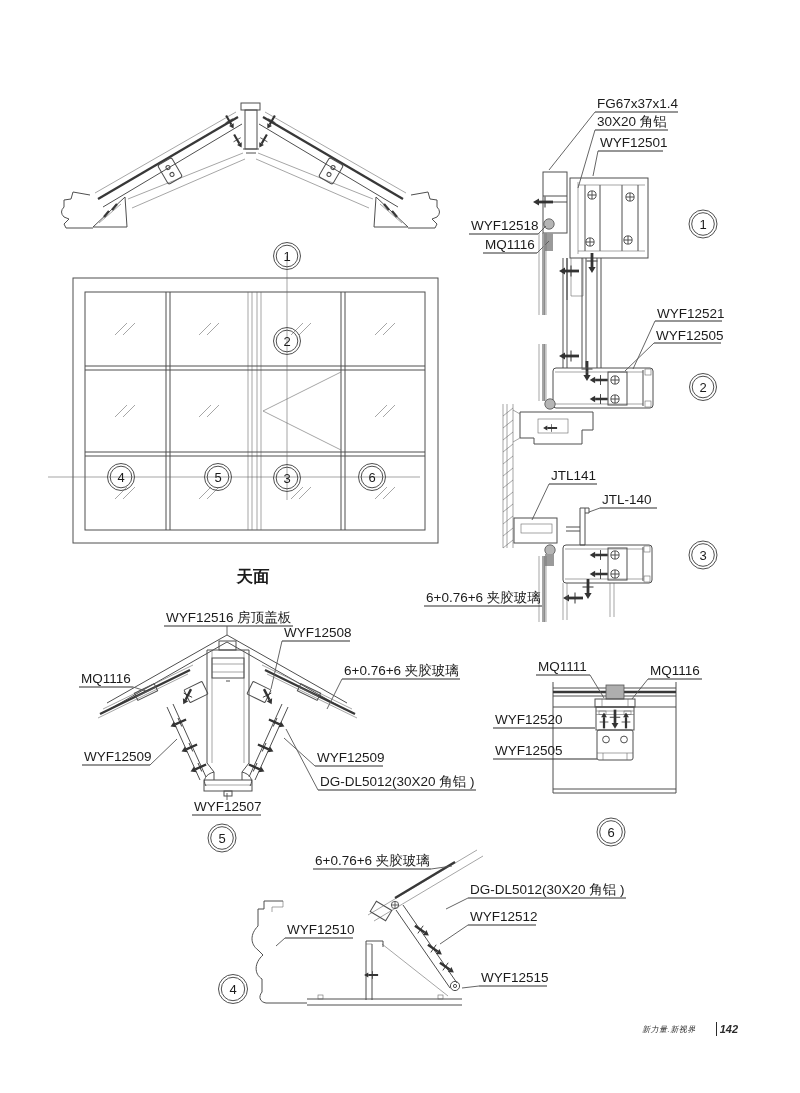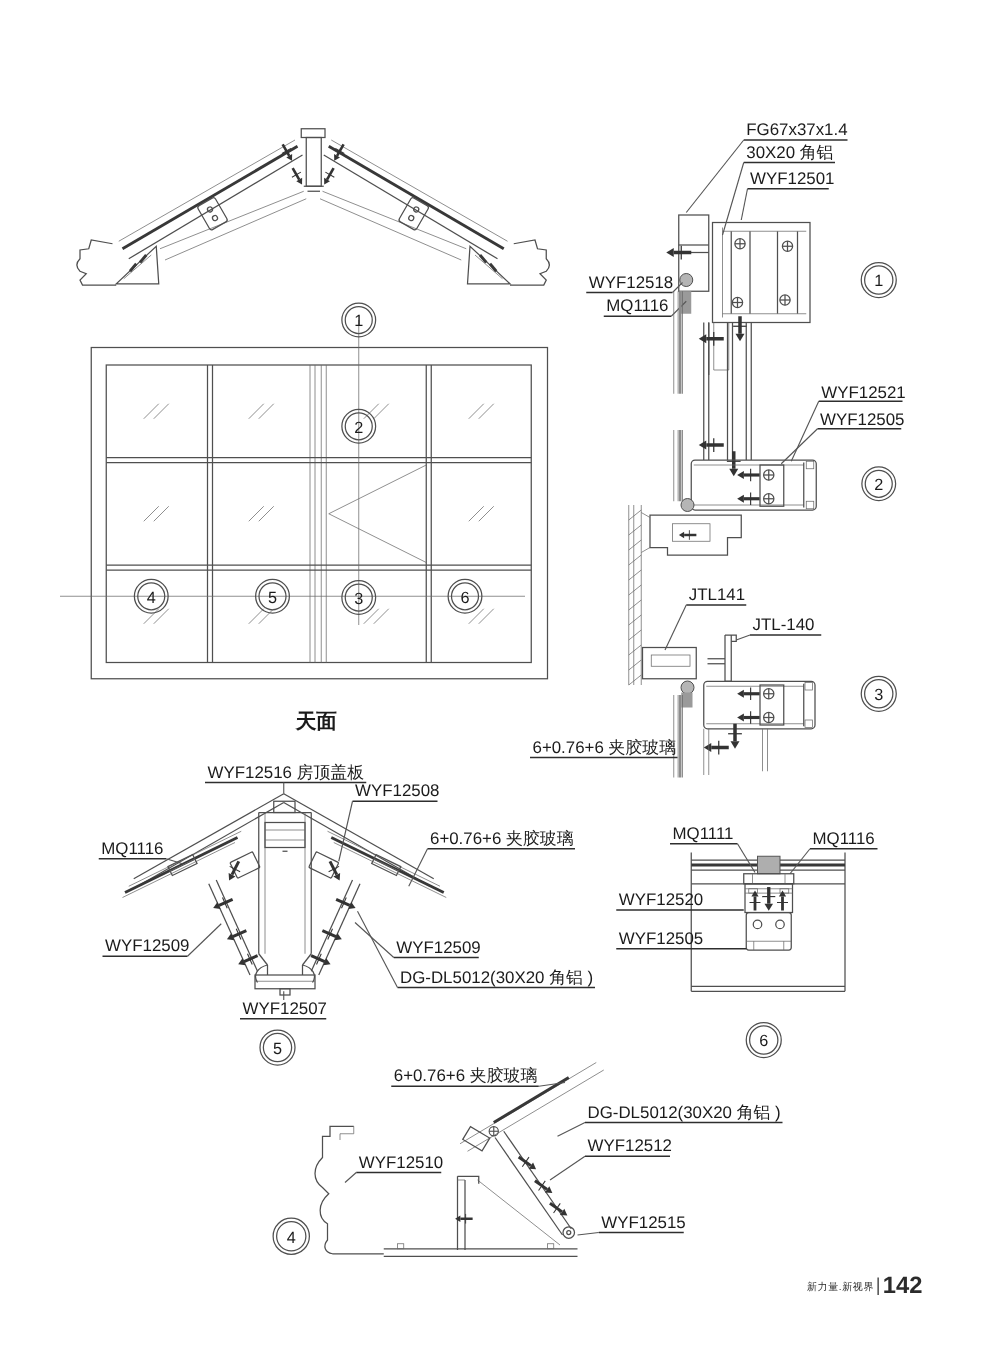--- a/index.html
+++ b/index.html
@@ -12,24 +12,24 @@
   .thk{stroke:#383838;fill:none;stroke-width:2.3;}
   .gth{stroke:#8c8c8c;fill:none;stroke-width:2;}
   .ul{stroke:#2e2e2e;fill:none;stroke-width:1.1;}
   .ld{stroke:#555;fill:none;stroke-width:0.9;}
   .num{font-size:13px;text-anchor:middle;}
   .big{font-size:16.5px;font-weight:bold;text-anchor:middle;}
   .gasket{fill:#b5b5b5;stroke:#4f4f4f;stroke-width:0.8;}
   .seal{fill:#9a9a9a;stroke:none;}
   .blkf{fill:#333;stroke:none;}
   .grayblk{fill:#aeaeae;stroke:#555;stroke-width:0.8;}
-  #footer{position:absolute;right:62px;top:1022px;display:flex;align-items:center;color:#2b2b2b;}
+  #footer{position:absolute;right:62px;top:1022px;display:flex;align-items:center;color:#2b2b2b;font-style:italic;}
   #footer .slogan{font-size:8px;letter-spacing:0.5px;}
-  #footer .pageno{font-size:19px;font-weight:bold;border-left:1px solid #2b2b2b;
-                  padding-left:3px;margin-left:3px;line-height:14px;}
+  #footer .pageno{font-size:11px;font-weight:bold;border-left:1px solid #2b2b2b;
+                  padding-left:3px;margin-left:20px;line-height:14px;}
 </style>
 </head>
 <body>
 
 <div id="page">
 <svg width="800" height="1093" viewBox="0 0 800 1093">
   <defs>
     <g id="scr">
           <circle r="4.1" class="ln" stroke-width="0.8"></circle>
           <line x1="-4.1" x2="4.1" class="ln" stroke-width="0.8"></line>

